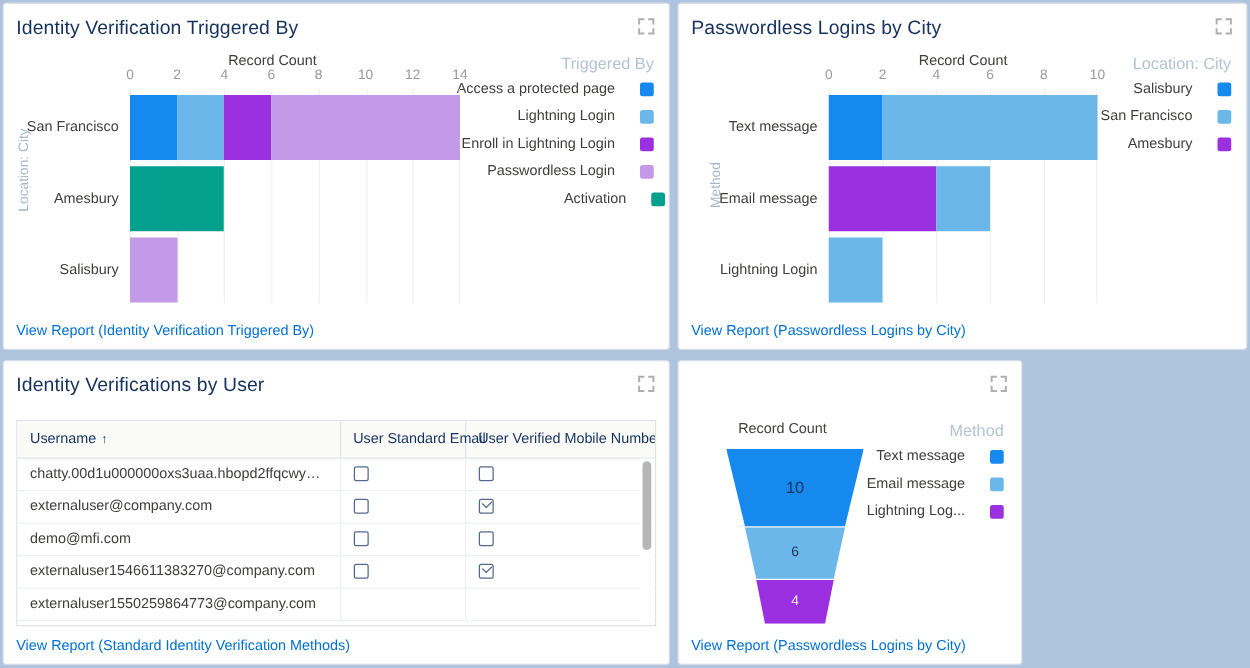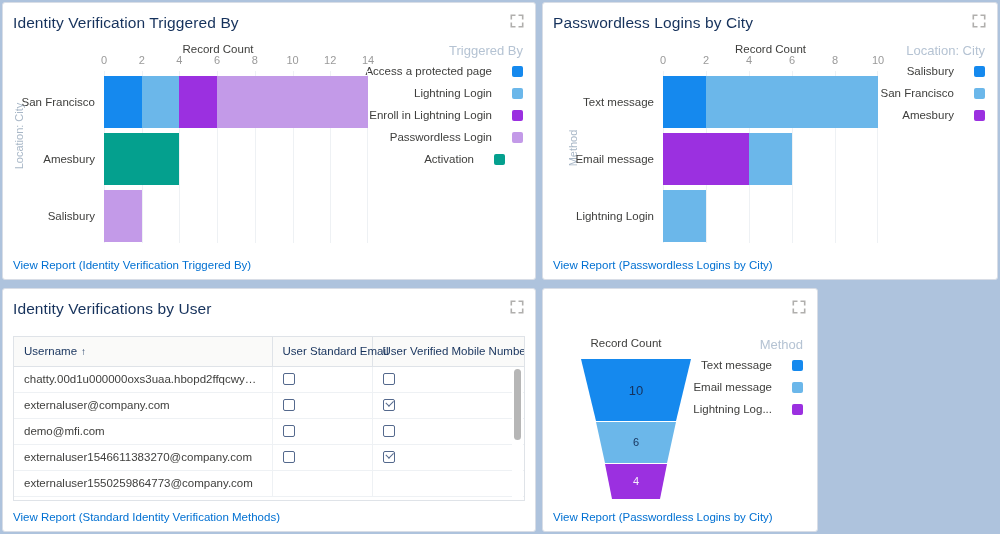--- a/index.html
+++ b/index.html
@@ -252,21 +252,21 @@
         <span class="legend-swatch" style="background:#6bb7ea"></span>
       </div>
       <div class="legend-row" style="right:12px; top:72px;">
         <span>Enroll in Lightning Login</span>
         <span class="legend-swatch" style="background:#9b30e0"></span>
       </div>
       <div class="legend-row" style="right:12px; top:94px;">
         <span>Passwordless Login</span>
         <span class="legend-swatch" style="background:#c39ae8"></span>
       </div>
-      <div class="legend-row" style="right:30px; top:116px;">
+      <div class="legend-row" style="right:3px; top:116px;">
         <span>Activation</span>
         <span class="legend-swatch" style="background:#04a08e"></span>
       </div>
 
       <div class="axis-title-y" style="left:-24px; top:93px; width:80px; text-align:center;">Location: City</div>
 
       <div class="plot" style="left:101px; top:34px; width:264px; height:172px;">
 
         <div class="xtick" style="left:0px;">0</div>
         <div class="xtick" style="left:37.7px;">2</div>

